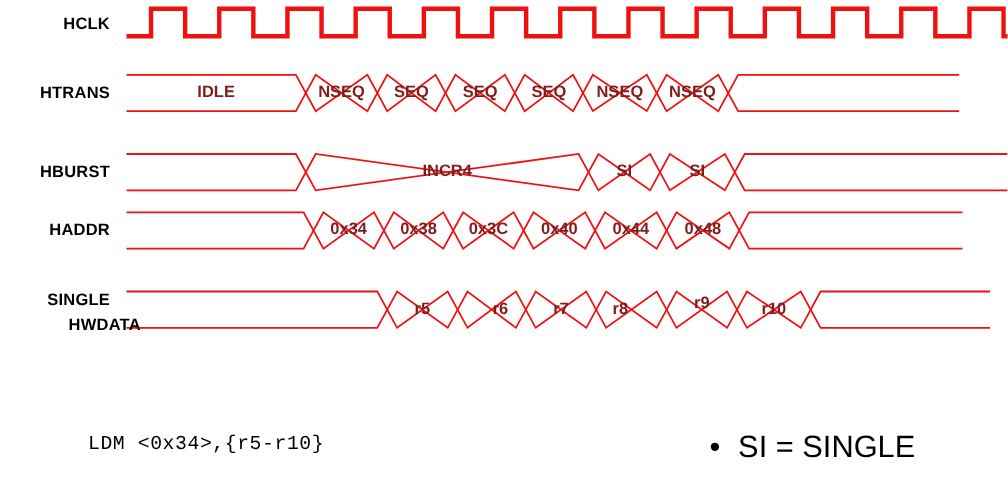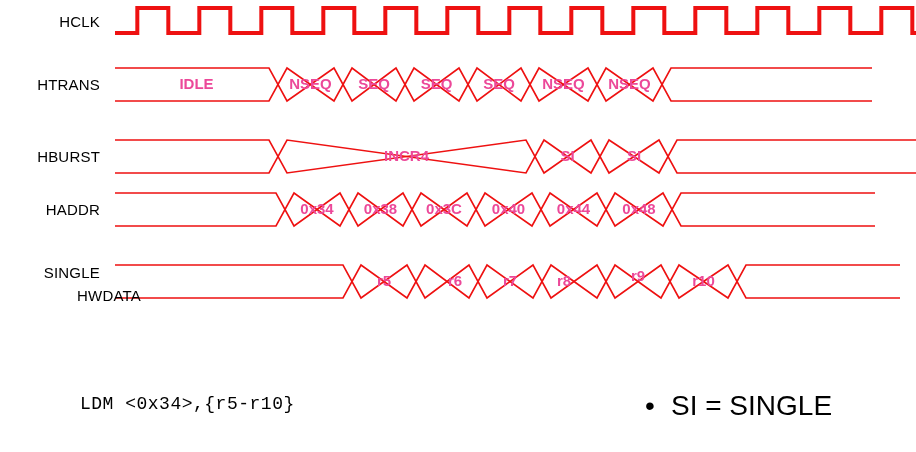--- a/index.html
+++ b/index.html
@@ -5,40 +5,40 @@
   html,body{margin:0;padding:0;}
   body{
     width:916px;height:452px;background:#ffffff;
     font-family:"Liberation Sans", sans-serif;
     position:relative;overflow:hidden;
   }
   #diagram{position:absolute;left:0;top:0;width:916px;height:452px;}
   .sig-label{
     position:absolute;
     font-family:"Liberation Sans", sans-serif;
-    font-weight:normal;
+    font-weight:bold;
     font-size:15px;
     color:#000000;
     text-align:right;
     white-space:nowrap;
     letter-spacing:0.2px;
   }
   #lbl-hclk   {left:0;  top:13px;  width:100px;}
   #lbl-htrans {left:0;  top:76px;  width:100px;}
   #lbl-hburst {left:0;  top:148px; width:100px;}
   #lbl-haddr  {left:0;  top:201px; width:100px;}
   #lbl-hrdata {left:0;  top:264px; width:100px;}
-  #lbl-hwdata {left:17px;  top:287px; width:100px;padding-left:24px;}
+  #lbl-hwdata {left:4px;  top:287px; width:100px;padding-left:24px;}
 
   .cell-text{
     position:absolute;
     font-family:"Liberation Sans", sans-serif;
     font-weight:bold;
     font-size:15px;
-    color:#ec4899;
+    color:#7f1d1d;
     text-align:center;
     white-space:nowrap;
     pointer-events:none;
   }
 
   #instruction{
     position:absolute;
     left:80px;top:394px;
     font-family:"Liberation Mono", monospace;
     font-weight:normal;

